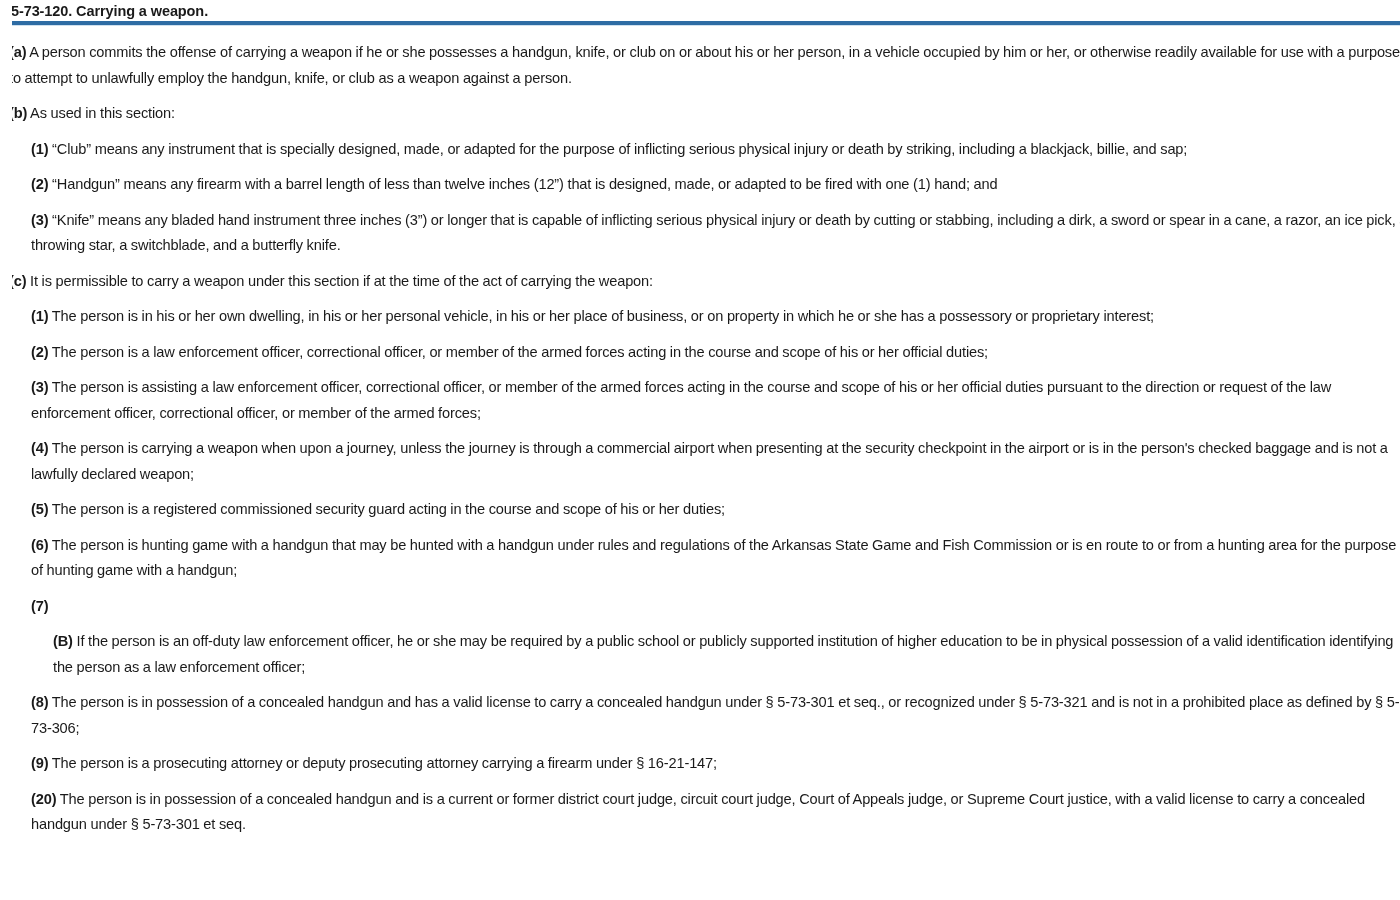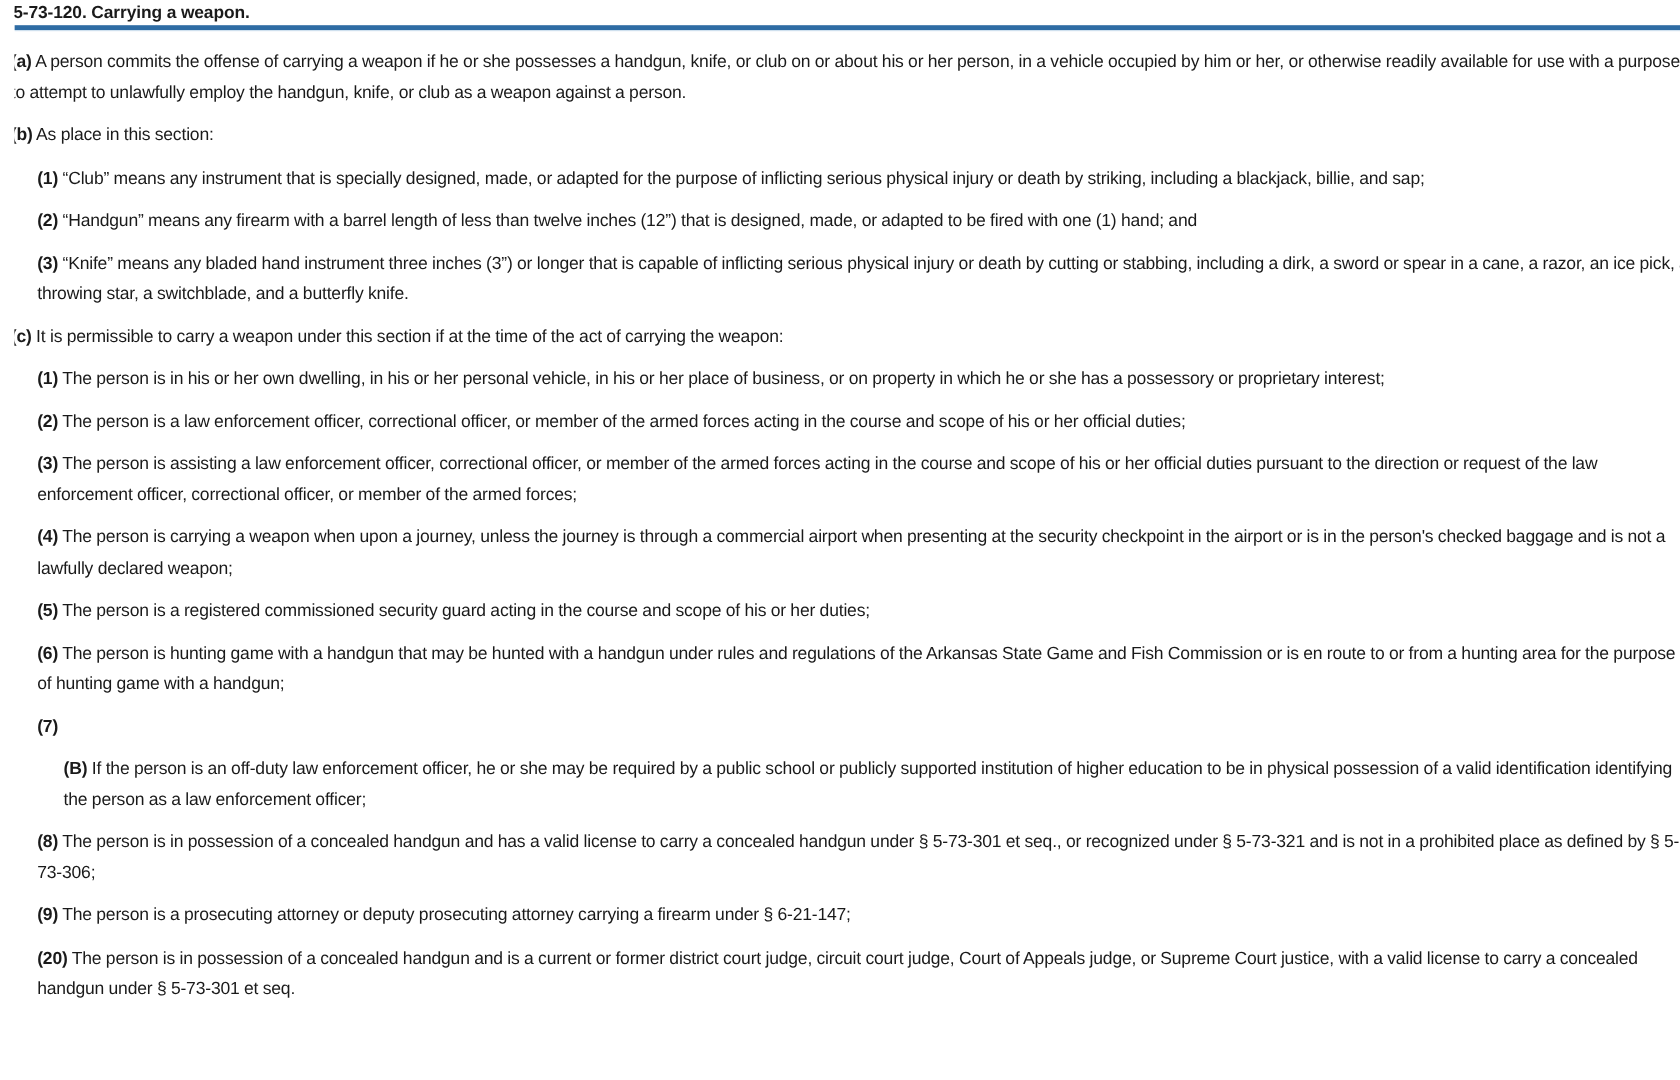--- a/index.html
+++ b/index.html
@@ -83,31 +83,31 @@
 <div class="page">
 
   <div class="doc-header">
     <div class="doc-title">5-73-120. Carrying a weapon.</div>
   </div>
   <div class="header-rule" style="background: rgb(46, 108, 164);"></div>
   <div class="header-rule-soft"></div>
 
   <div class="doc-body" id="body-root">
       <div class="blk lvl-0"><span class="mk">(a)</span><span class="tx"> A person commits the offense of carrying a weapon if he or she possesses a handgun, knife, or club on or about his or her person, in a vehicle occupied by him or her, or otherwise readily available for use with a purpose to attempt to unlawfully employ the handgun, knife, or club as a weapon against a person.</span></div>
-      <div class="blk lvl-0"><span class="mk">(b)</span><span class="tx"> As place in this section:</span></div>
+      <div class="blk lvl-0"><span class="mk">(b)</span><span class="tx"> As used in this section:</span></div>
       <div class="blk lvl-1"><span class="mk">(1)</span><span class="tx"> “Club” means any instrument that is specially designed, made, or adapted for the purpose of inflicting serious physical injury or death by striking, including a blackjack, billie, and sap;</span></div>
       <div class="blk lvl-1"><span class="mk">(2)</span><span class="tx"> “Handgun” means any firearm with a barrel length of less than twelve inches (12”) that is designed, made, or adapted to be fired with one (1) hand; and</span></div>
       <div class="blk lvl-1"><span class="mk">(3)</span><span class="tx"> “Knife” means any bladed hand instrument three inches (3”) or longer that is capable of inflicting serious physical injury or death by cutting or stabbing, including a dirk, a sword or spear in a cane, a razor, an ice pick, a throwing star, a switchblade, and a butterfly knife.</span></div>
       <div class="blk lvl-0"><span class="mk">(c)</span><span class="tx"> It is permissible to carry a weapon under this section if at the time of the act of carrying the weapon:</span></div>
       <div class="blk lvl-1"><span class="mk">(1)</span><span class="tx"> The person is in his or her own dwelling, in his or her personal vehicle, in his or her place of business, or on property in which he or she has a possessory or proprietary interest;</span></div>
       <div class="blk lvl-1"><span class="mk">(2)</span><span class="tx"> The person is a law enforcement officer, correctional officer, or member of the armed forces acting in the course and scope of his or her official duties;</span></div>
       <div class="blk lvl-1"><span class="mk">(3)</span><span class="tx"> The person is assisting a law enforcement officer, correctional officer, or member of the armed forces acting in the course and scope of his or her official duties pursuant to the direction or request of the law enforcement officer, correctional officer, or member of the armed forces;</span></div>
       <div class="blk lvl-1"><span class="mk">(4)</span><span class="tx"> The person is carrying a weapon when upon a journey, unless the journey is through a commercial airport when presenting at the security checkpoint in the airport or is in the person's checked baggage and is not a lawfully declared weapon;</span></div>
       <div class="blk lvl-1"><span class="mk">(5)</span><span class="tx"> The person is a registered commissioned security guard acting in the course and scope of his or her duties;</span></div>
       <div class="blk lvl-1"><span class="mk">(6)</span><span class="tx"> The person is hunting game with a handgun that may be hunted with a handgun under rules and regulations of the Arkansas State Game and Fish Commission or is en route to or from a hunting area for the purpose of hunting game with a handgun;</span></div>
       <div class="blk lvl-1"><span class="mk">(7)</span><span class="tx"></span></div>
       <div class="blk lvl-2"><span class="mk">(B)</span><span class="tx"> If the person is an off-duty law enforcement officer, he or she may be required by a public school or publicly supported institution of higher education to be in physical possession of a valid identification identifying the person as a law enforcement officer;</span></div>
       <div class="blk lvl-1"><span class="mk">(8)</span><span class="tx"> The person is in possession of a concealed handgun and has a valid license to carry a concealed handgun under § 5-73-301 et seq., or recognized under § 5-73-321 and is not in a prohibited place as defined by § 5-73-306;</span></div>
-      <div class="blk lvl-1"><span class="mk">(9)</span><span class="tx"> The person is a prosecuting attorney or deputy prosecuting attorney carrying a firearm under §  6-21-147;</span></div>
+      <div class="blk lvl-1"><span class="mk">(9)</span><span class="tx"> The person is a prosecuting attorney or deputy prosecuting attorney carrying a firearm under §  16-21-147;</span></div>
       <div class="blk lvl-1"><span class="mk">(20)</span><span class="tx"> The person is in possession of a concealed handgun and is a current or former district court judge, circuit court judge, Court of Appeals judge, or Supreme Court justice, with a valid license to carry a concealed handgun under § 5-73-301 et seq.</span></div>
     </div>
 
 </div>
 
 </body></html>

